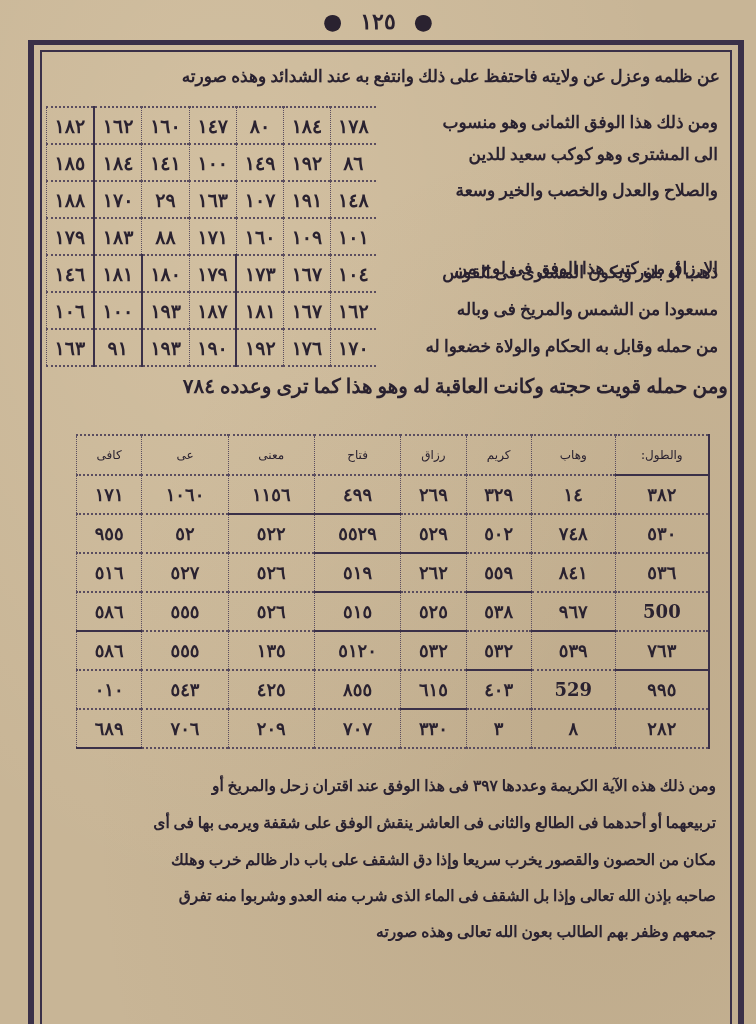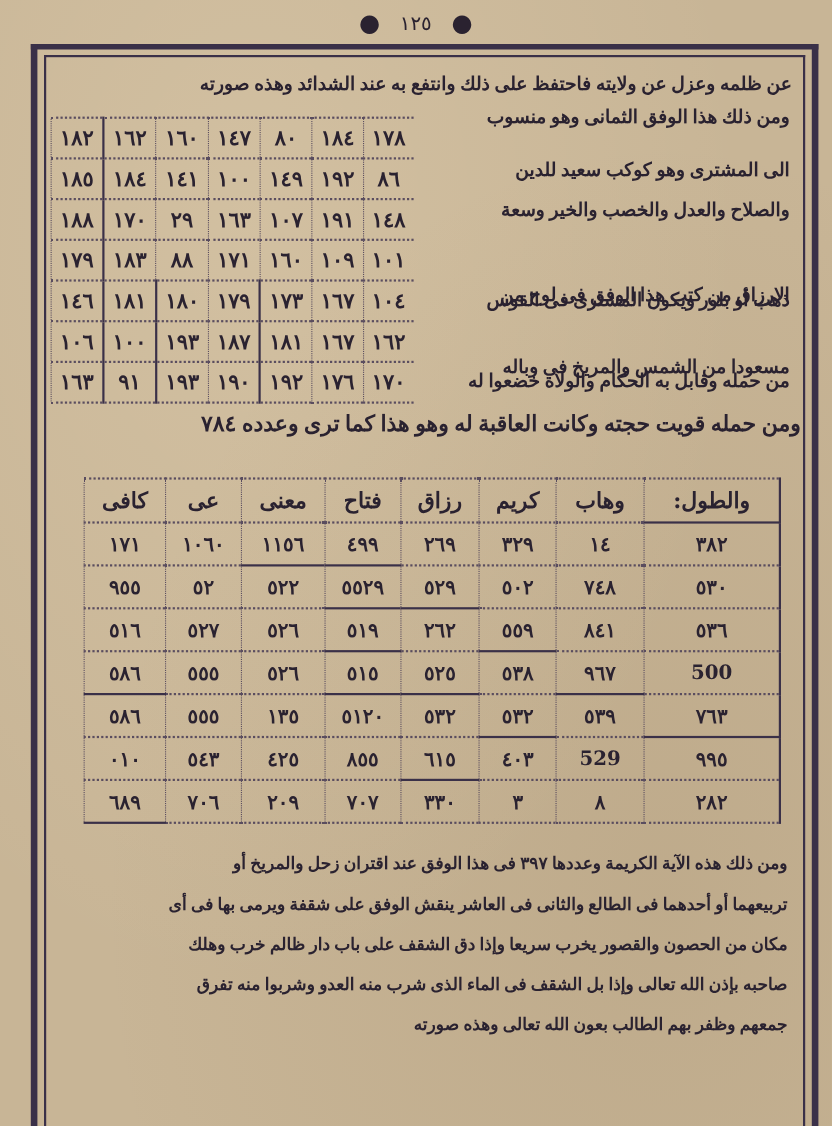--- a/index.html
+++ b/index.html
@@ -10,21 +10,21 @@
         radial-gradient(ellipse at 30% 20%, rgba(255,240,210,0.18), transparent 60%),
         radial-gradient(ellipse at 80% 80%, rgba(120,95,60,0.12), transparent 60%);
       font-family:"DejaVu Serif", serif;
       color:#2a2230;
     }
     .page-header {
       position:absolute; top:6px; left:0; width:756px; height:30px;
       display:flex; justify-content:center; align-items:center; gap:18px;
       direction:rtl;
     }
-    .page-num { font-size:18px; font-weight:normal; letter-spacing:2px; color:#2a2230; }
+    .page-num { font-size:22px; font-weight:bold; letter-spacing:2px; color:#2a2230; }
     .orn { font-size:22px; color:#2a2230; }
     .frame-outer {
       position:absolute; left:28px; top:40px; width:716px; height:990px;
       border-left:6px solid #3a3048; border-top:5px solid #3a3048; border-right:6px solid #3a3048;
       box-sizing:border-box;
     }
     .frame-inner {
       position:absolute; left:40px; top:50px; width:692px; height:980px;
       border-left:2px solid #3a3048; border-top:2px solid #3a3048; border-right:2px solid #3a3048;
       box-sizing:border-box;
@@ -37,45 +37,45 @@
     td, th {
       text-align:center; font-weight:bold; color:#2a2230; padding:0;
       border-bottom:2px dotted #5a4d5f;
       border-left:1px dotted #5a4d5f;
     }
     .t1 { left:46px; top:106px; width:330px; }
     .t1 td { height:35px; font-size:19px; }
     .t1 td.solid-l { border-left:2px solid #3a3048; }
     .t1 { border-top:2px dotted #5a4d5f; }
     .t2 { left:76px; top:434px; width:634px; border-top:2px dotted #5a4d5f; }
-    .t2 th { height:38px; font-size:20px; font-weight:bold; }
+    .t2 th { height:38px; font-size:12px; font-weight:normal; }
     .t2 td { height:37px; font-size:18px; }
     .t2 .first-col { border-right:2px solid #3a3048; }
     .row-rule { border-bottom:2px solid #3a3048 !important; }
   </style>
 </head>
 <body>
 
 <div class="page-header">
   <span class="orn">●</span>
   <span class="page-num">١٢٥</span>
   <span class="orn">●</span>
 </div>
 
 <div class="frame-outer"></div>
 <div class="frame-inner"></div>
 
 <div class="line" style="right:36px; top:68px; font-size:17px;">عن ظلمه وعزل عن ولايته فاحتفظ على ذلك وانتفع به عند الشدائد وهذه صورته</div>
 
-<div class="line" style="right:38px; top:98px;margin-left:40px;">ومن ذلك هذا الوفق الثمانى وهو منسوب</div>
+<div class="line" style="right:38px; top:114px;margin-left:40px;">ومن ذلك هذا الوفق الثمانى وهو منسوب</div>
 <div class="line" style="right:38px; top:146px;">الى المشترى وهو كوكب سعيد للدين</div>
 <div class="line" style="right:38px; top:182px;">والصلاح والعدل والخصب والخير وسعة</div>
 <div class="line" style="right:38px; top:226px;margin-top:34px;">الارزاق من كتب هذا الوفق فى لوح من</div>
 <div class="line" style="right:38px; top:264px;">ذهب أو بلور ويكون المشترى فى القوس</div>
-<div class="line" style="right:38px; top:301px;margin-top:24px;">مسعودا من الشمس والمريخ فى وباله</div>
+<div class="line" style="right:38px; top:301px;">مسعودا من الشمس والمريخ فى وباله</div>
 <div class="line" style="right:38px; top:338px;">من حمله وقابل به الحكام والولاة خضعوا له</div>
 
 <table class="t1">
   <tbody>
     <tr>
       <td>١٧٨</td>
       <td>١٨٤</td>
       <td>٨٠</td>
       <td>١٤٧</td>
       <td>١٦٠</td>

